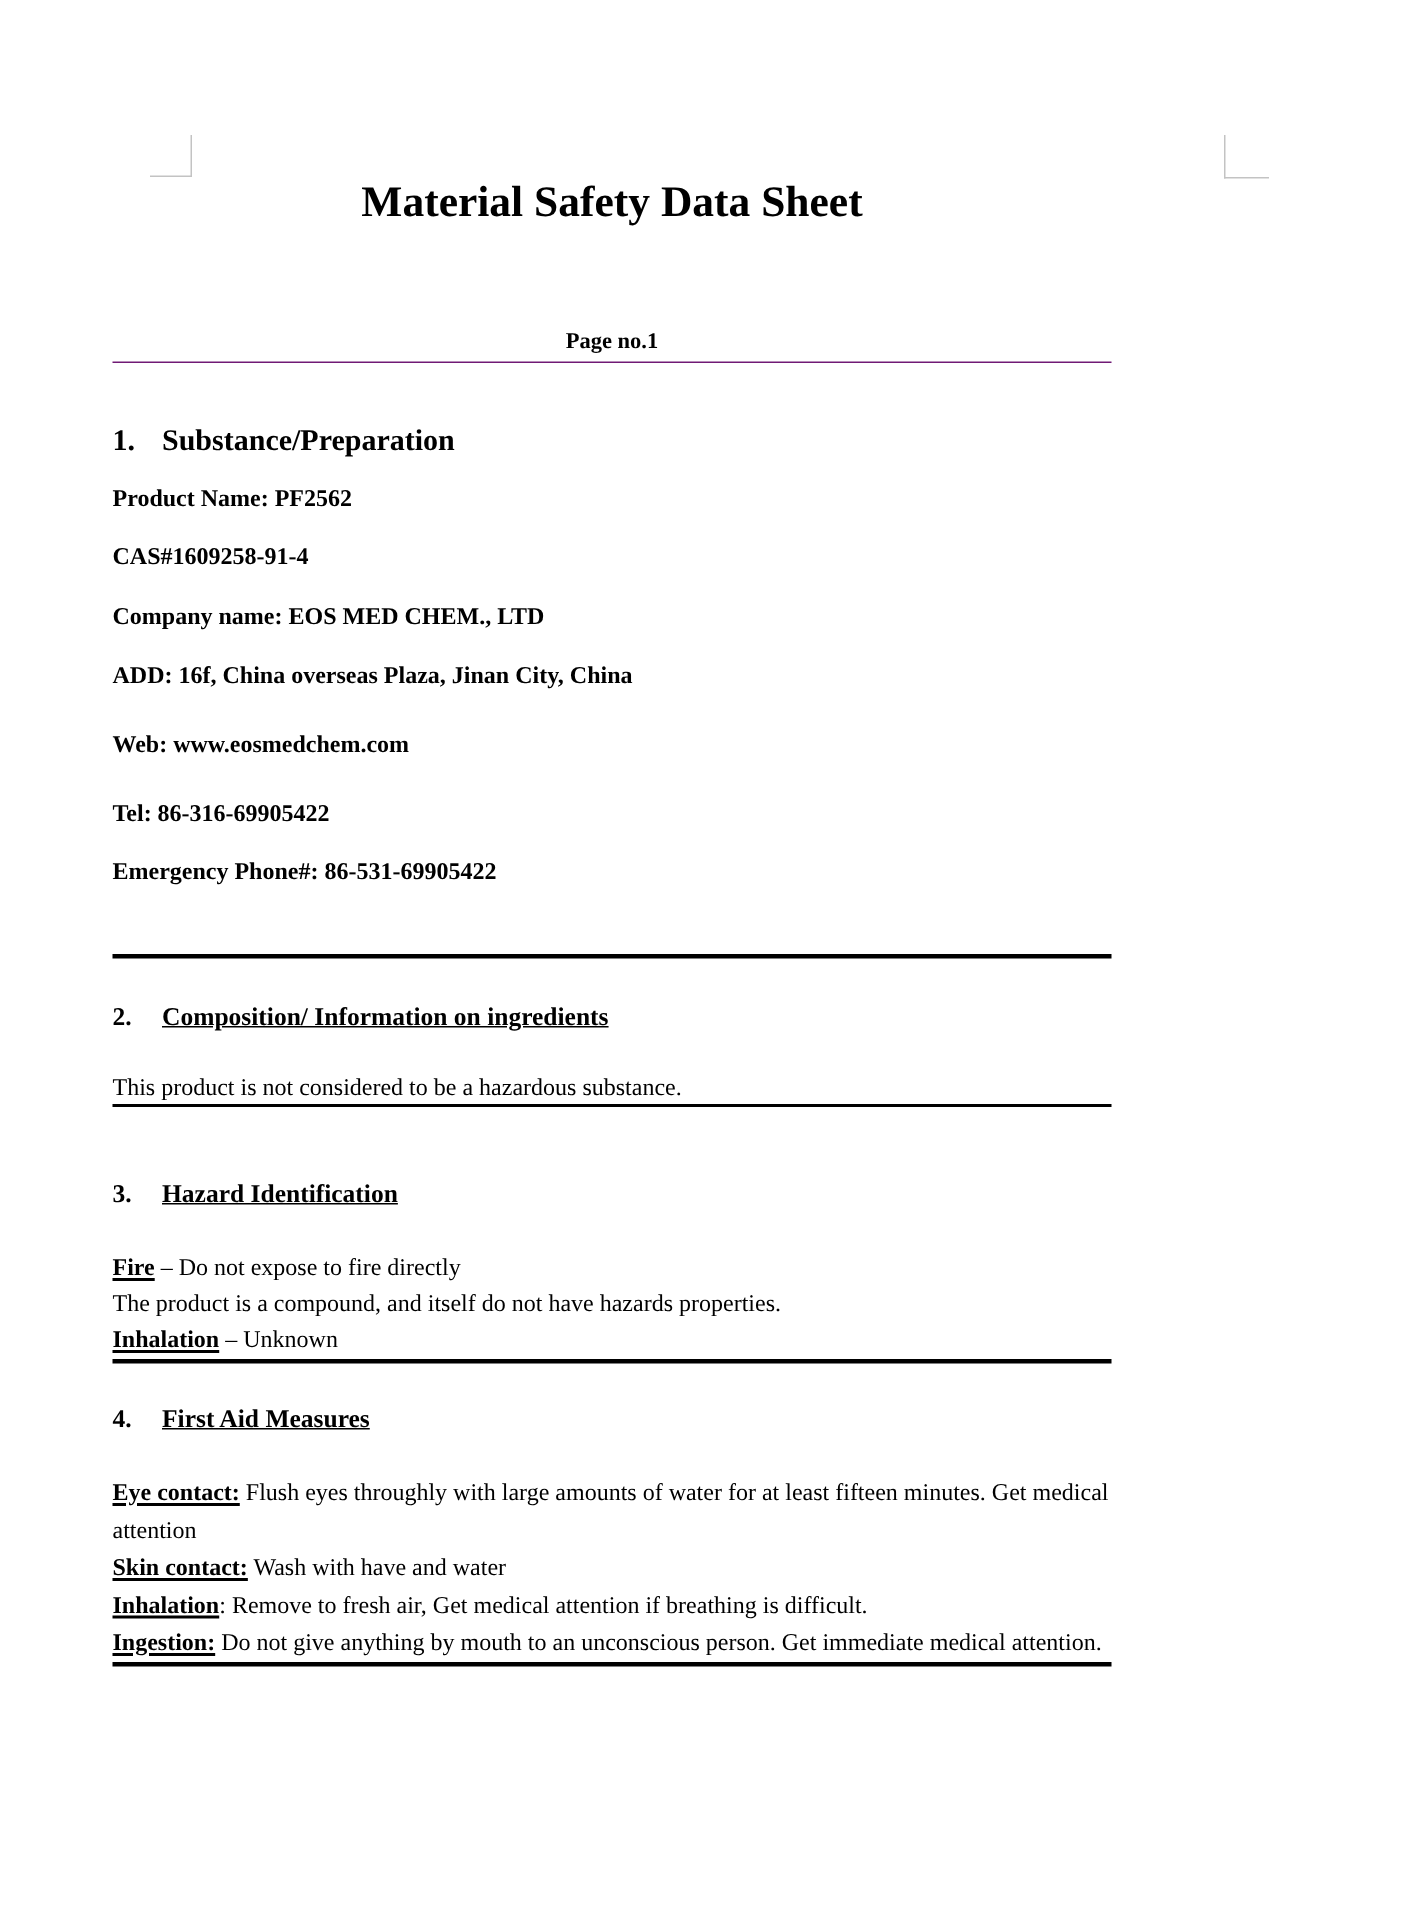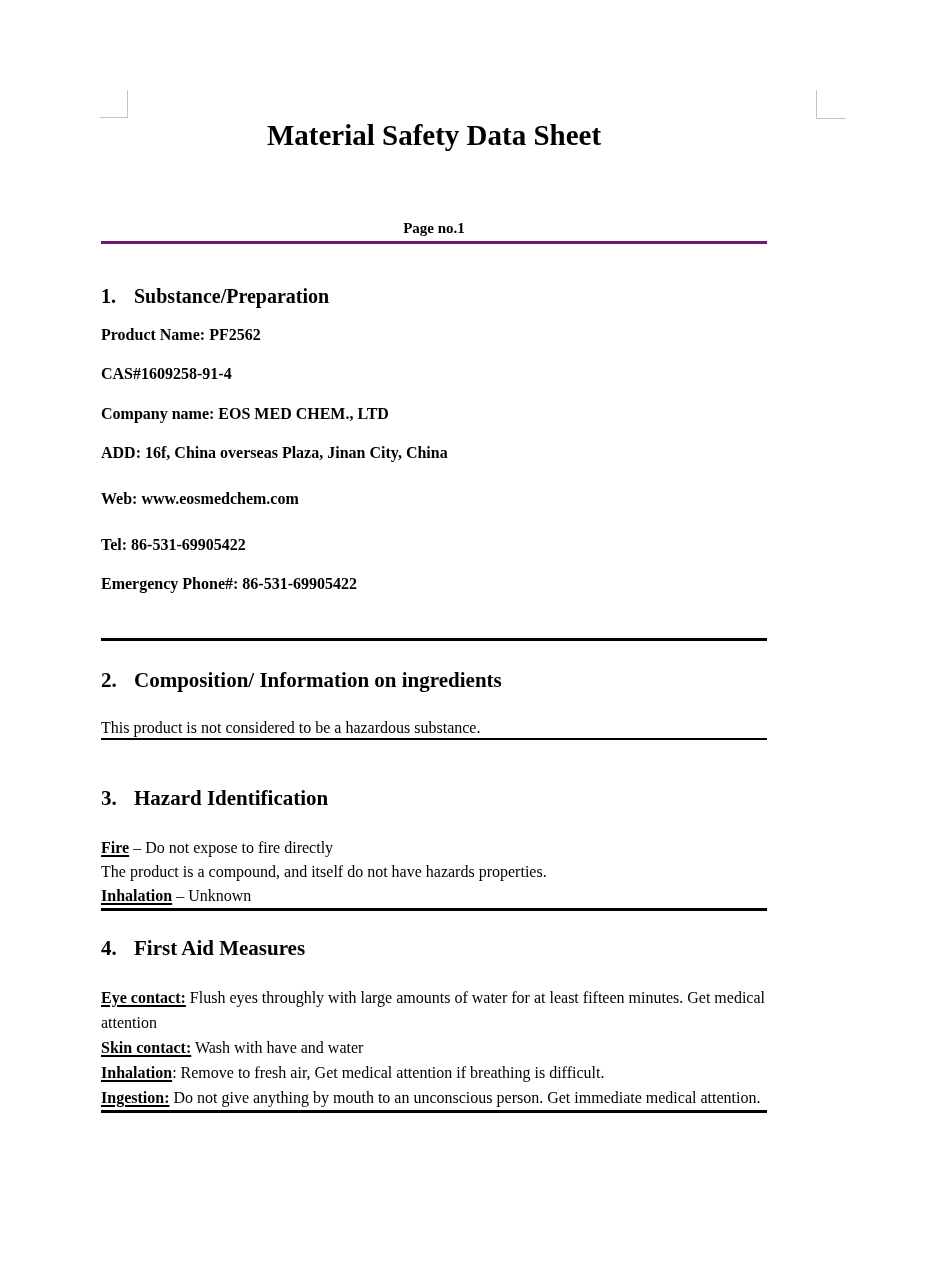--- a/index.html
+++ b/index.html
@@ -17,41 +17,41 @@
     width: 28px; height: 28px;
     border-right: 1px solid #c3c3c3;
     border-bottom: 1px solid #c3c3c3;
   }
   .crop-tr {
     position: absolute; left: 816px; top: 90px;
     width: 30px; height: 29px;
     border-left: 1px solid #c3c3c3;
     border-bottom: 1px solid #c3c3c3;
   }
-  .content { margin-left: 101px; width: 666px; }
+  .content { margin-left: 75px; width: 666px; }
 
   .title {
     margin-top: 114px;
     font-size: 29px; line-height: 42px;
     font-weight: bold; text-align: center;
   }
   .page-label-block {
     margin-top: 62px;
-    border-bottom: 3px solid #701a75;
+    border-bottom: 1px solid #701a75;
     padding-bottom: 3px;
   }
   .page-label {
     font-size: 15px; line-height: 20px;
     font-weight: bold; text-align: center;
   }
 
   .h-sec { font-weight: bold; }
   .h-sec .num { display: inline-block; width: 33px; }
   .h1x { margin-top: 42px; font-size: 20px; line-height: 21px; }
-  .h2x { font-size: 21px; line-height: 24px; }
+  .h2x { font-size: 17px; line-height: 24px; text-decoration: underline; }
 
   .s1 { font-size: 16px; line-height: 20px; font-weight: bold; }
 
   .rule { border: 0; border-top: 3px solid #000; height: 0; }
 
   .body-text { font-size: 16px; }
   .s2-body {
     margin-top: 26px; line-height: 19px;
     border-bottom: 2.5px solid #000; padding-bottom: 1px;
   }
@@ -80,21 +80,21 @@
 
   <div>
     <h2 class="h-sec h1x">
       <span class="num">1.</span><span>Substance/Preparation</span>
     </h2>
     <p class="s1" style="margin-top:18px">Product Name: PF2562</p>
     <p class="s1" style="margin-top:19px">CAS#1609258-91-4</p>
     <p class="s1" style="margin-top:20px">Company name: EOS MED CHEM., LTD</p>
     <p class="s1" style="margin-top:19px">ADD: 16f, China overseas Plaza, Jinan City, China</p>
     <p class="s1" style="margin-top:26px">Web: www.eosmedchem.com</p>
-    <p class="s1" style="margin-top:26px">Tel: 86-531-69905422</p>
+    <p class="s1" style="margin-top:26px">Tel: 86-316-69905422</p>
     <p class="s1" style="margin-top:19px">Emergency Phone#: 86-531-69905422</p>
   </div>
 
   <hr class="rule" style="margin-top:44px">
 
   <div>
     <h2 class="h-sec h2x" style="margin-top:27px">
       <span class="num">2.</span><span>Composition/ Information on ingredients</span>
     </h2>
     <p class="body-text s2-body">This product is not considered to be a hazardous substance.</p>

